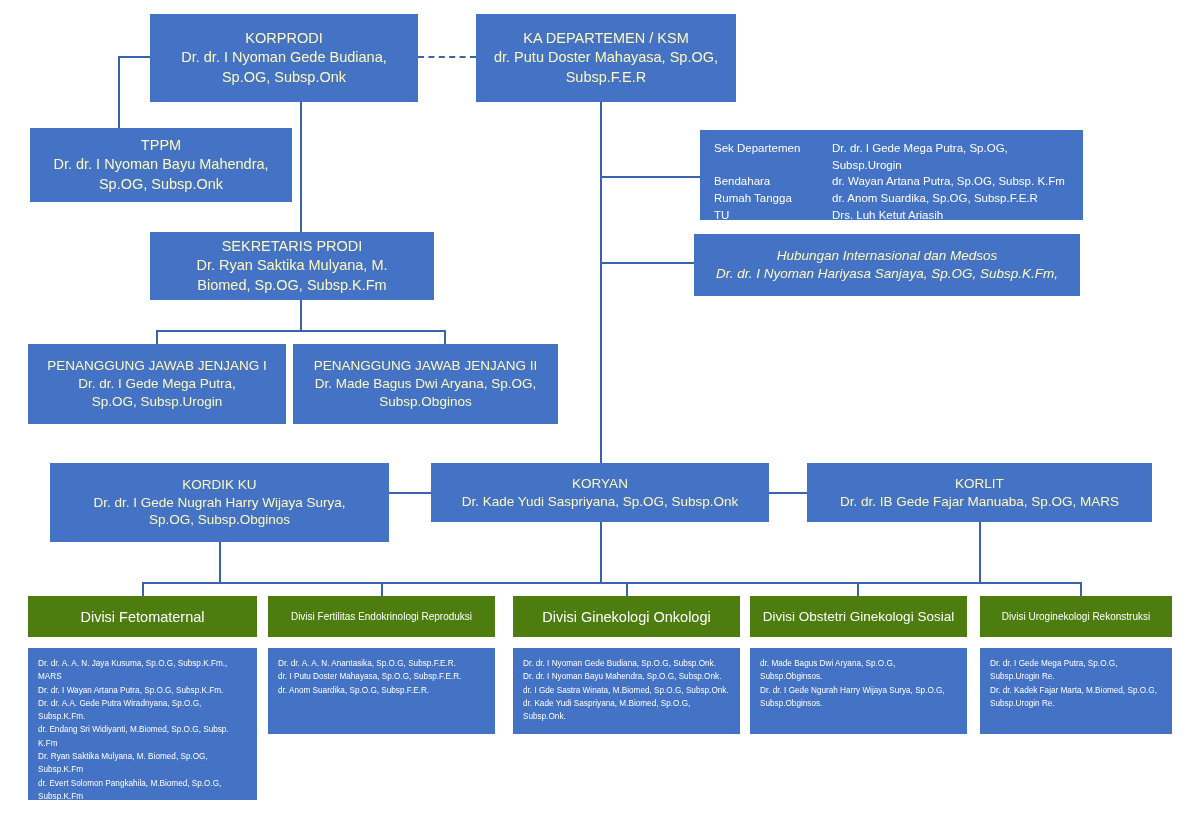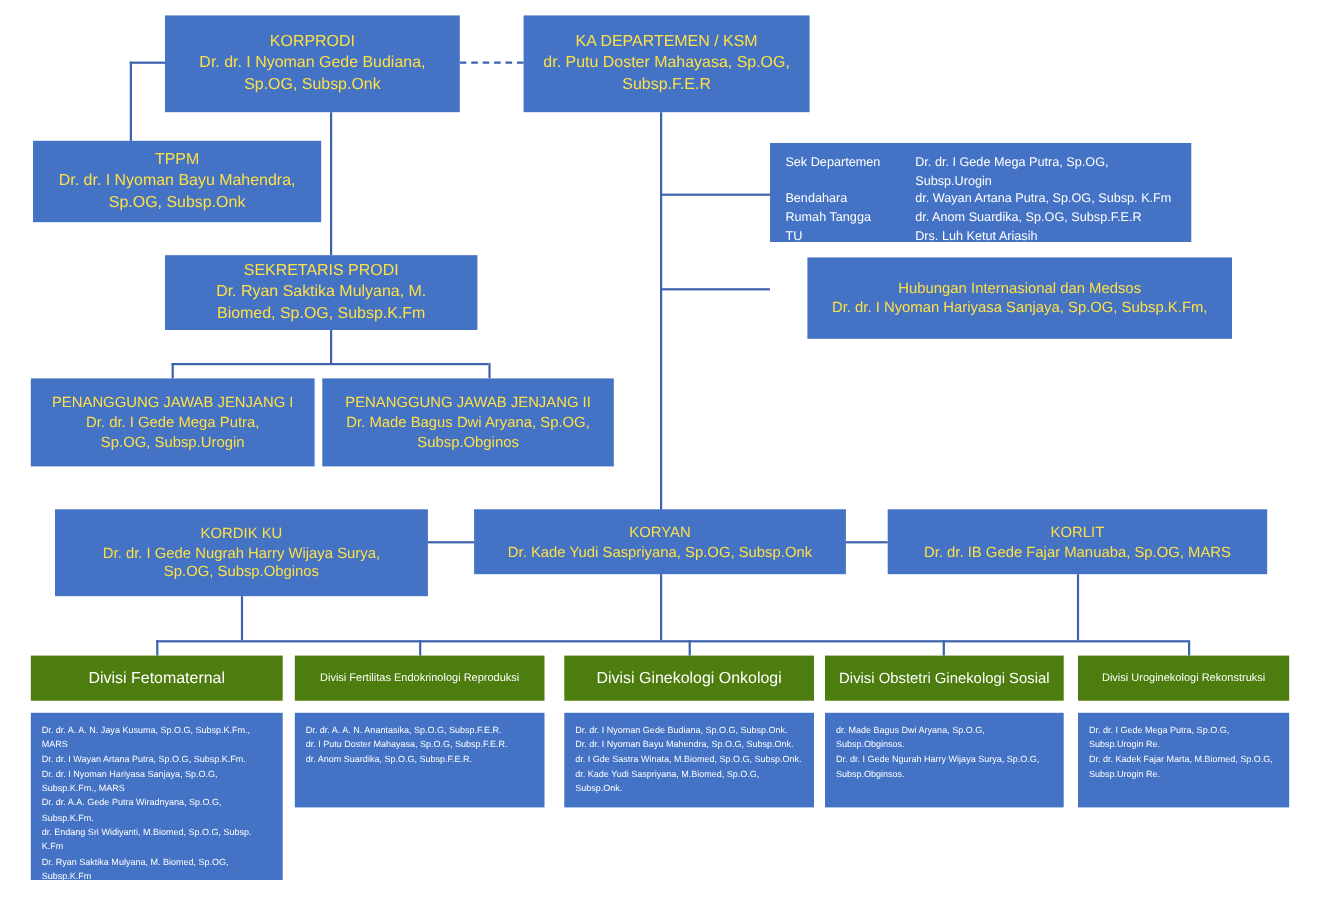--- a/index.html
+++ b/index.html
@@ -16,21 +16,21 @@
     width: 1200px;
     height: 817px;
     background: #ffffff;
     overflow: hidden;
   }
 
   
   .node {
     position: absolute;
     background: #4472C4;
-    color: #fde047;
+    color: #fef9c3;
     box-sizing: border-box;
     display: flex;
     flex-direction: column;
     align-items: center;
     justify-content: center;
     text-align: center;
     line-height: 1.32;
     padding: 4px 6px;
   }
   .node .ttl { display: block; width: 100%; }
@@ -157,21 +157,21 @@
     <div class="staff-row">
       <span class="staff-role">Rumah Tangga</span>
       <span class="staff-name">dr. Anom Suardika, Sp.OG, Subsp.F.E.R</span>
     </div>
     <div class="staff-row">
       <span class="staff-role">TU</span>
       <span class="staff-name">Drs. Luh Ketut Ariasih</span>
     </div>
   </div>
 
-  <div class="node n-md" style="left:734px; top:234px; width:386px; height:74px;">
+  <div class="node n-md" style="left:694px; top:234px; width:386px; height:62px;font-style:italic;">
     <span class="ttl">Hubungan Internasional dan Medsos</span>
     <span class="ttl">Dr. dr. I Nyoman Hariyasa Sanjaya, Sp.OG, Subsp.K.Fm,</span>
   </div>
 
   <div class="node n-lg" style="left:150px; top:232px; width:284px; height:68px;">
     <span class="ttl">SEKRETARIS PRODI</span>
     <span class="ttl">Dr. Ryan Saktika Mulyana, M.</span>
     <span class="ttl">Biomed, Sp.OG, Subsp.K.Fm</span>
   </div>
 
@@ -215,21 +215,20 @@
   <div class="div-head n-md" style="left:750px; top:596px; width:217px; height:41px;">
     <span>Divisi Obstetri Ginekologi Sosial</span>
   </div>
   <div class="div-head n-xs" style="left:980px; top:596px; width:192px; height:41px;">
     <span>Divisi Uroginekologi Rekonstruksi</span>
   </div>
 
   <div class="div-body" style="left:28px; top:648px; width:229px; height:152px;">
     <span class="mem">Dr. dr. A. A. N. Jaya Kusuma, Sp.O.G, Subsp.K.Fm., MARS</span>
     <span class="mem">Dr. dr. I Wayan Artana Putra, Sp.O.G, Subsp.K.Fm.</span>
-    <span class="mem">Dr. dr. I Nyoman Hariyasa Sanjaya, Sp.O.G, Subsp.K.Fm., MARS</span>
     <span class="mem">Dr. dr. A.A. Gede Putra Wiradnyana, Sp.O.G, Subsp.K.Fm.</span>
     <span class="mem">dr. Endang Sri Widiyanti, M.Biomed, Sp.O.G, Subsp. K.Fm</span>
     <span class="mem">Dr. Ryan Saktika Mulyana, M. Biomed, Sp.OG, Subsp.K.Fm</span>
     <span class="mem">dr. Evert Solomon Pangkahila, M.Biomed, Sp.O.G, Subsp.K.Fm</span>
   </div>
 
   <div class="div-body" style="left:268px; top:648px; width:227px; height:86px;">
     <span class="mem">Dr. dr. A. A. N. Anantasika, Sp.O.G, Subsp.F.E.R.</span>
     <span class="mem">dr. I Putu Doster Mahayasa, Sp.O.G, Subsp.F.E.R.</span>
     <span class="mem">dr. Anom Suardika, Sp.O.G, Subsp.F.E.R.</span>

